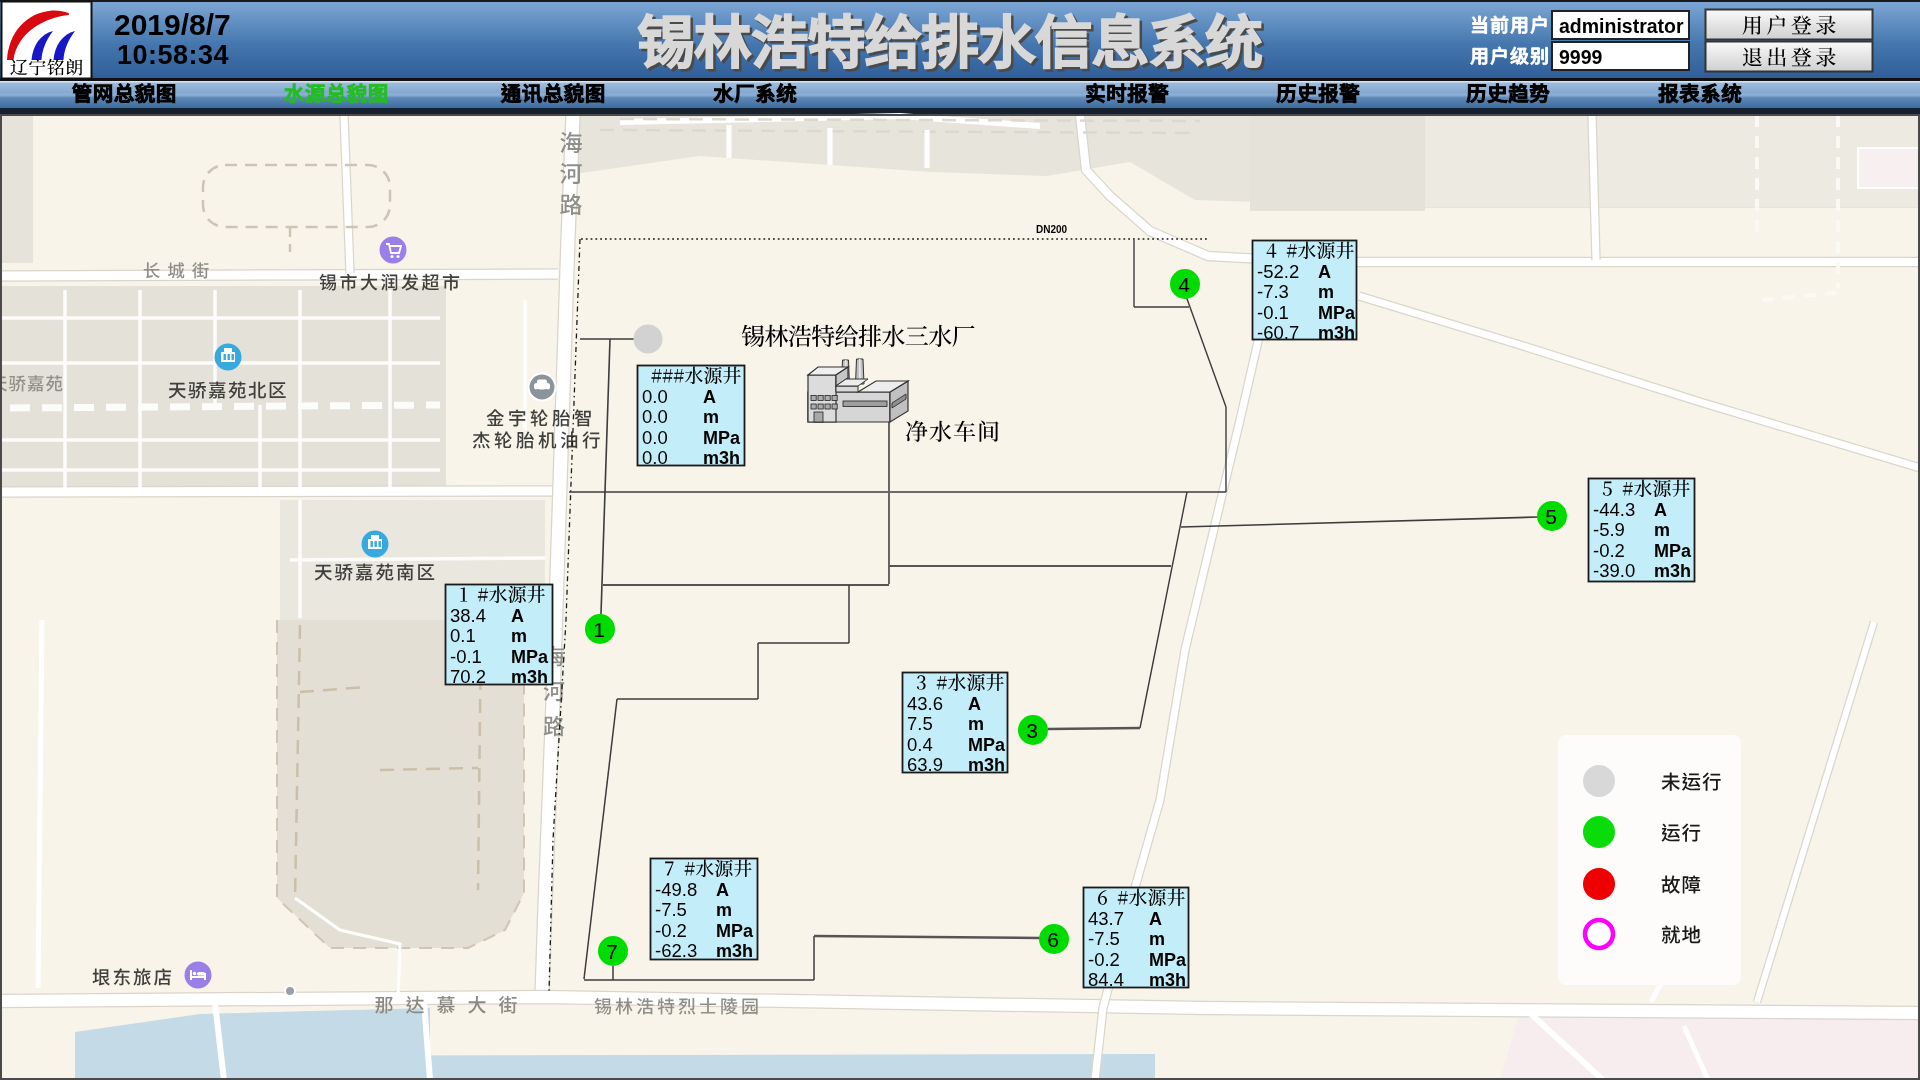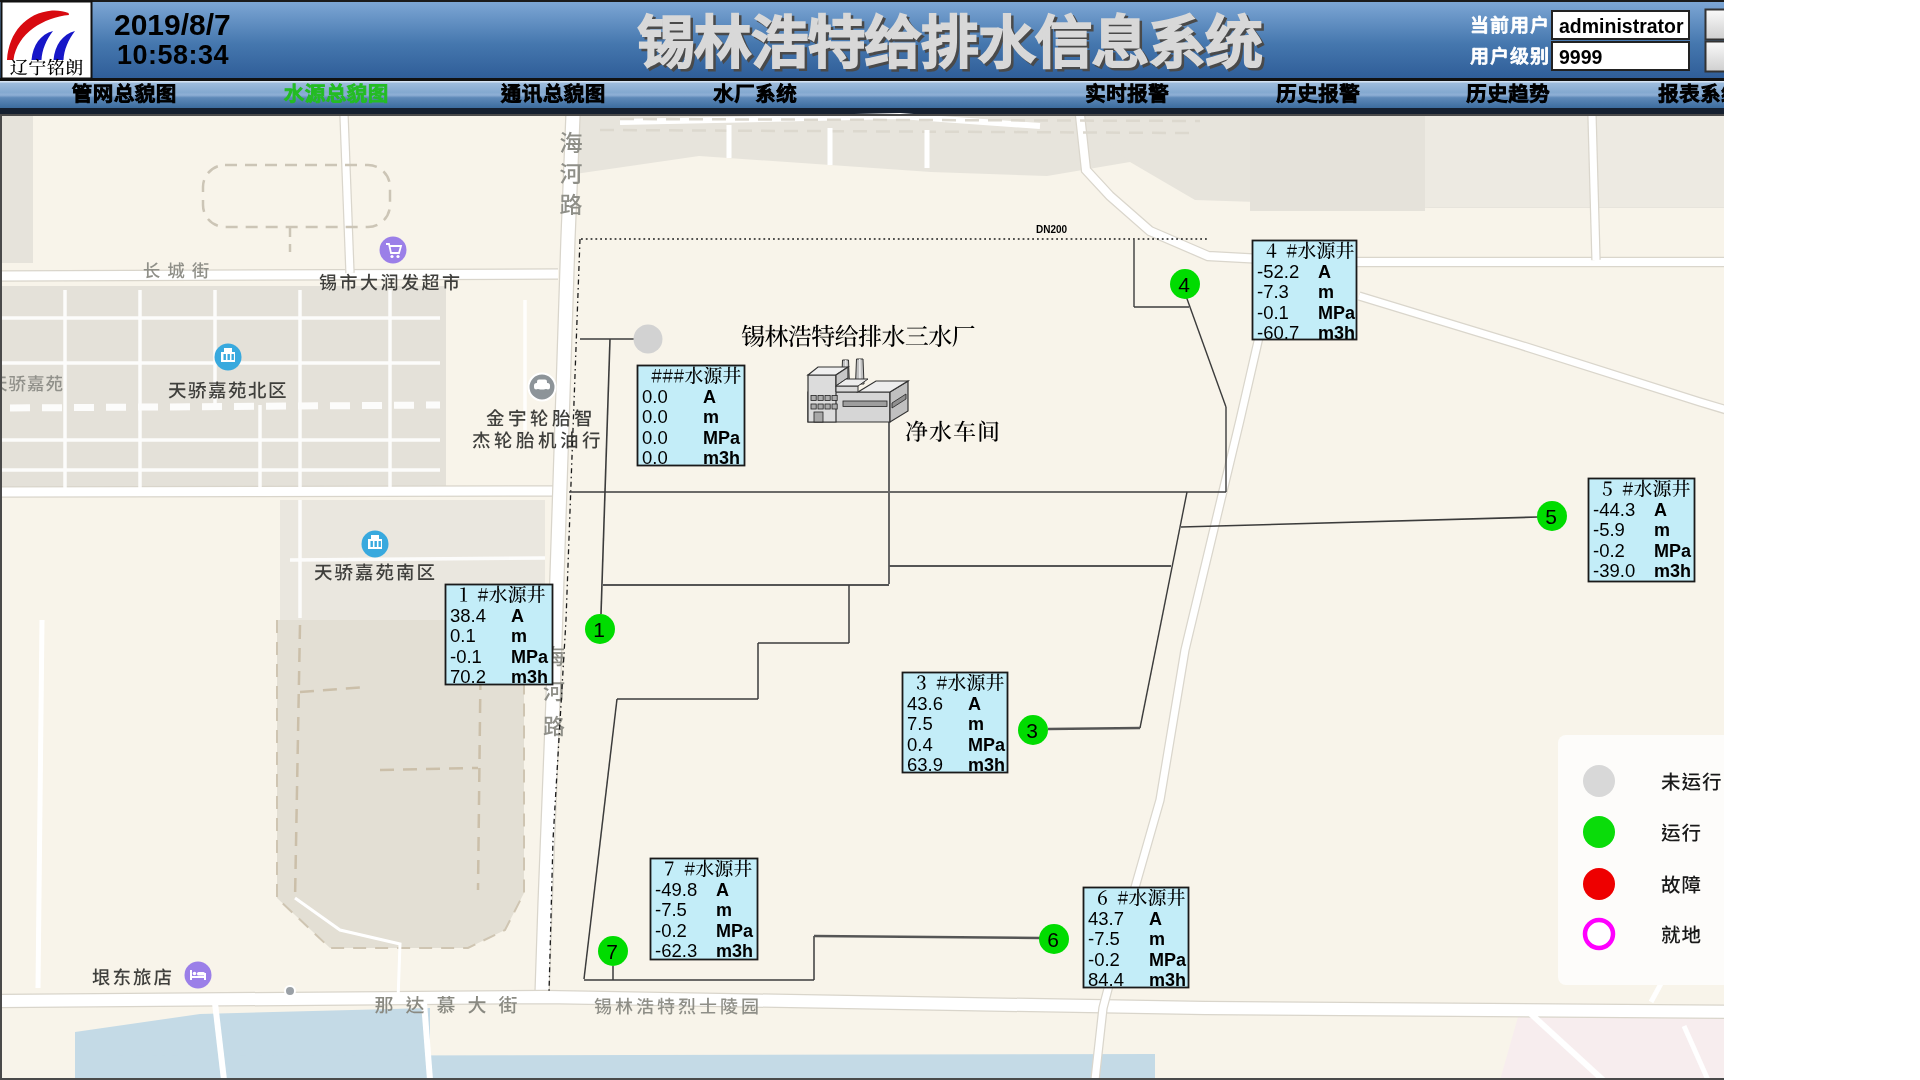--- a/index.html
+++ b/index.html
@@ -1,12 +1,12 @@
 <!DOCTYPE html>
-<html><head><meta charset="utf-8"><title>page</title><style>html,body{margin:0;padding:0;background:#fff}.page{position:relative;width:1724px;height:1080px;overflow:hidden;font-family:"Liberation Sans",sans-serif}</style></head><body>
+<html><head><meta charset="utf-8"><title>page</title><style>html,body{margin:0;padding:0;background:#fff}.page{position:relative;width:1920px;height:1080px;overflow:hidden;font-family:"Liberation Sans",sans-serif}</style></head><body>
 <div class="page"><svg width="1920" height="1080" viewBox="0 0 1920 1080">
       <defs>
         <linearGradient id="hdr" x1="0" y1="0" x2="0" y2="1">
           <stop offset="0" stop-color="#7FA8D6"></stop>
           <stop offset="0.55" stop-color="#4577AE"></stop>
           <stop offset="1" stop-color="#2E5C97"></stop>
         </linearGradient>
         <linearGradient id="nav" x1="0" y1="0" x2="0" y2="1">
           <stop offset="0" stop-color="#A3C0DF"></stop>
           <stop offset="0.42" stop-color="#84A9D0"></stop>

